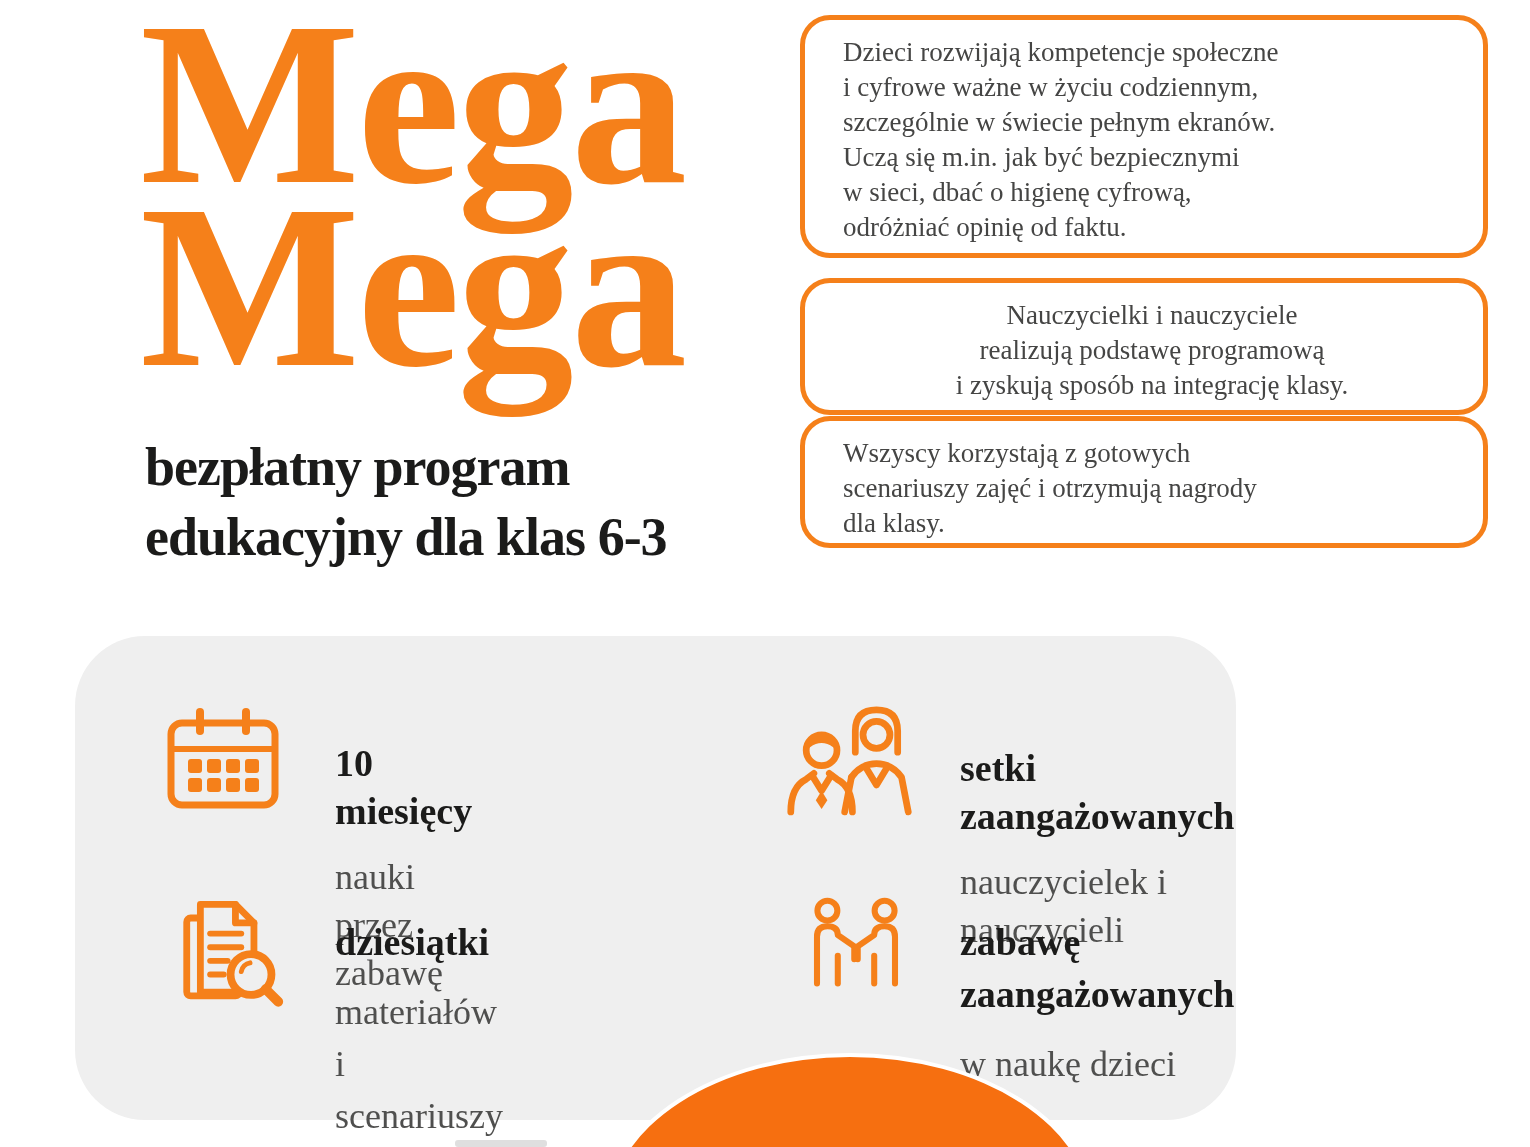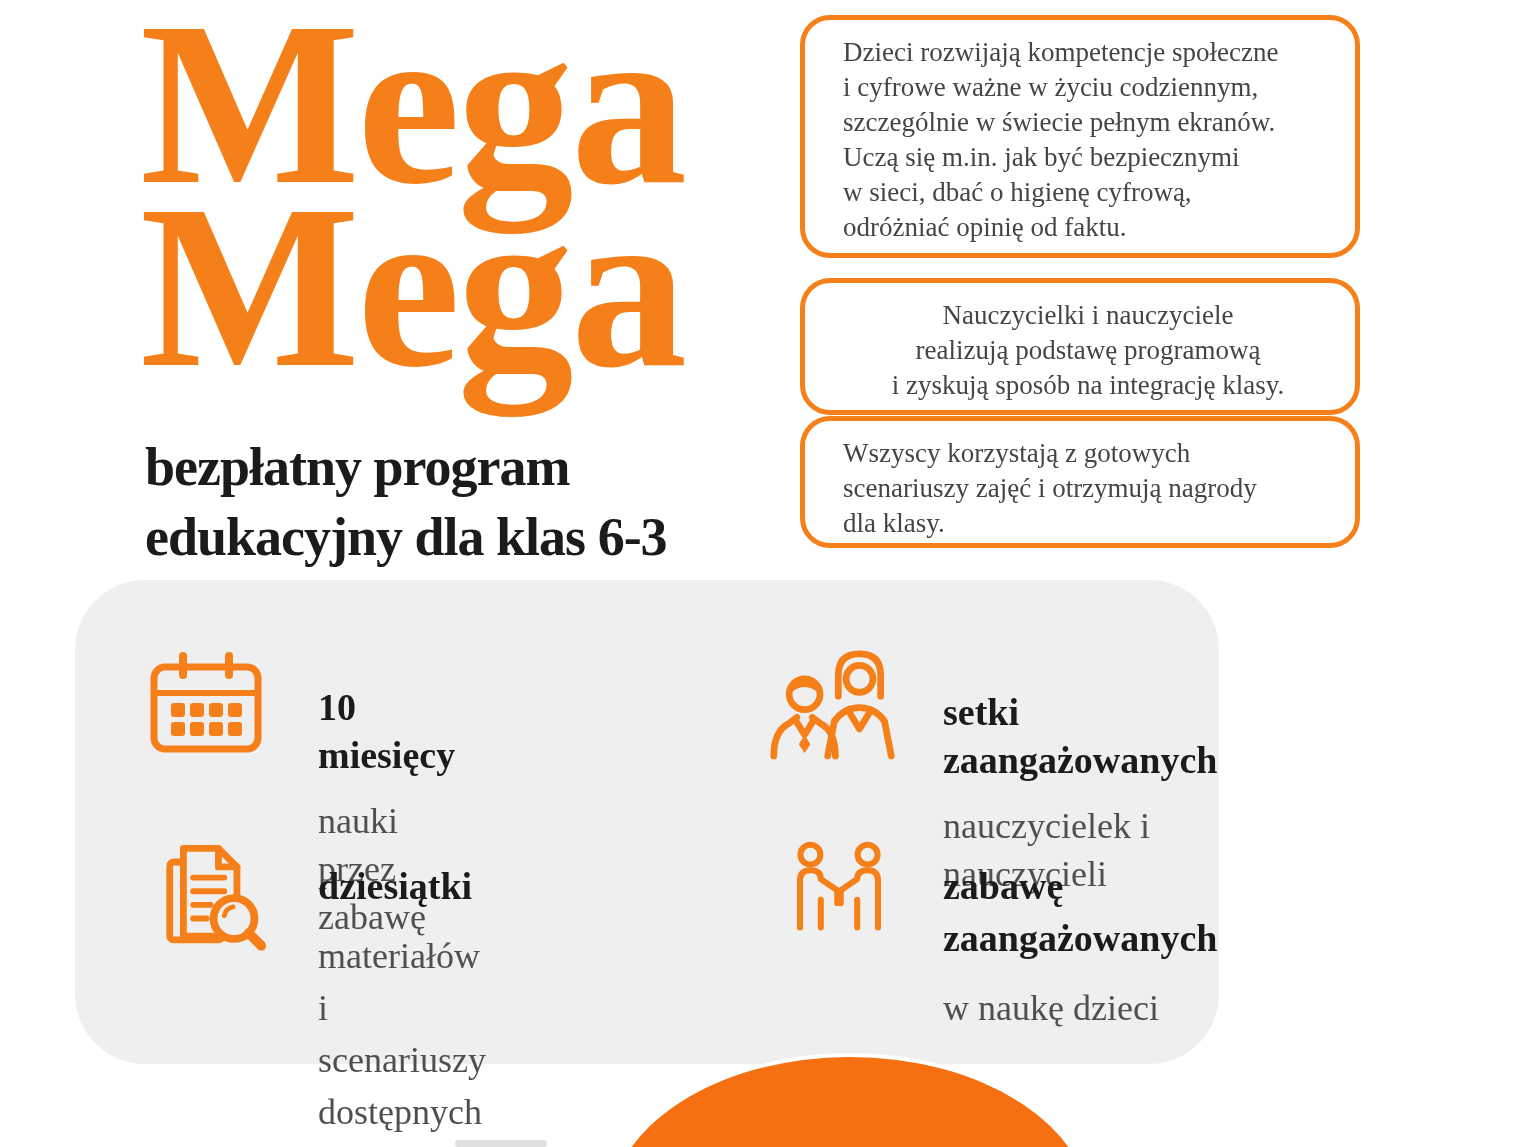--- a/index.html
+++ b/index.html
@@ -14,32 +14,32 @@
     font-weight:bold;font-size:233px;line-height:1;letter-spacing:-3px;white-space:nowrap;
   }
   .title-line.l1{top:-13px;}
   .title-line.l2{top:170px;}
   .subtitle{
     position:absolute;left:145px;top:432px;
     font-size:54px;line-height:70px;font-weight:bold;letter-spacing:-1px;
     color:var(--heading-text);white-space:pre-line;
   }
   .info-box{
-    position:absolute;left:800px;width:560px;box-sizing:border-box;
+    position:absolute;left:800px;width:688px;box-sizing:border-box;
     border:5px solid var(--accent);border-radius:30px;background:#ffffff;
     padding:15px 22px 0 38px;
     font-size:27px;line-height:35px;color:var(--body-text);white-space:pre-line;
     overflow:hidden;
   }
   .info-box.b1{top:15px;height:243px;}
   .info-box.b2{top:278px;height:137px;text-align:center;}
   .info-box.b3{top:416px;height:132px;}
   .stats-panel{
-    position:absolute;left:75px;top:580px;width:1144px;height:484px;
-    background:var(--panel-bg);border-radius:70px;
+    position:absolute;left:75px;top:636px;width:1144px;height:484px;
+    background:var(--panel-bg);border-radius:70px;padding-left:17px;
   }
   .stat{position:absolute;}
   .stat .icon{position:absolute;color:var(--accent);}
   .icon svg{display:block;width:100%;height:100%;}
   .stat-text{position:absolute;white-space:pre-line;}
   .stat-headline{font-weight:bold;font-size:38px;line-height:48px;color:var(--heading-text);white-space:pre-line;}
   .stat-desc{font-size:36px;line-height:48px;color:var(--secondary-text);white-space:pre-line;}
   .row2 .stat-headline,.row2 .stat-desc{line-height:52px;}
   .dome{
     position:absolute;left:605px;top:1053px;width:490px;height:320px;

